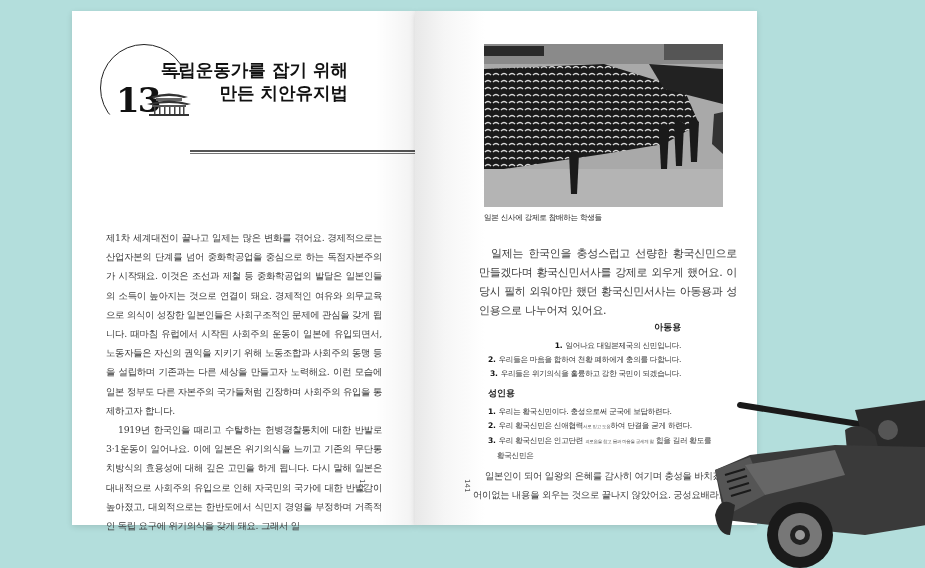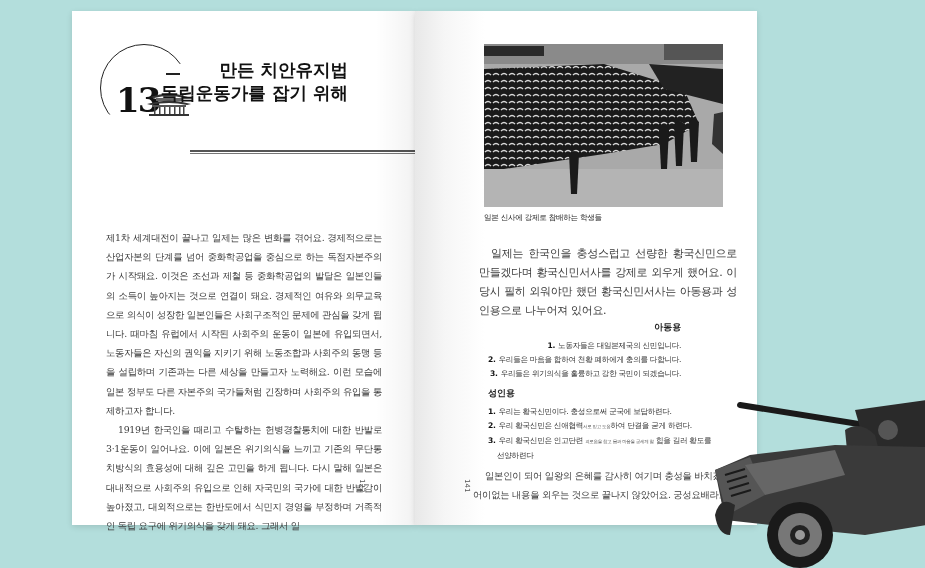--- a/index.html
+++ b/index.html
@@ -112,22 +112,22 @@
           <rect x="15" y="18" width="1.5" height="7"></rect>
         <rect x="20" y="18" width="1.5" height="7"></rect>
           <rect x="25" y="18" width="1.5" height="7"></rect>
         <rect x="30" y="18" width="1.5" height="7"></rect>
           <rect x="35" y="18" width="1.5" height="7"></rect>
         <rect x="39" y="18" width="1.5" height="7"></rect>
       </g>
       <rect x="5" y="25" width="40" height="2" fill="#333"></rect>
     </svg>
     <div class="chapter-title">
+      <div>독립운동가를 잡기 위해</div>
       <div>만든 치안유지법</div>
-      <div>독립운동가를 잡기 위해</div>
     </div>
     <div class="chapter-rule1"></div>
     <div class="chapter-rule2"></div>
   </div>
 
   <div class="body-left">
     <p>제1차 세계대전이 끝나고 일제는 많은 변화를 겪어요. 경제적으로는 산업자본의 단계를 넘어 중화학공업을 중심으로 하는 독점자본주의가 시작돼요. 이것은 조선과 제철 등 중화학공업의 발달은 일본인들의 소득이 높아지는 것으로 연결이 돼요. 경제적인 여유와 의무교육으로 의식이 성장한 일본인들은 사회구조적인 문제에 관심을 갖게 됩니다. 때마침 유럽에서 시작된 사회주의 운동이 일본에 유입되면서, 노동자들은 자신의 권익을 지키기 위해 노동조합과 사회주의 동맹 등을 설립하며 기존과는 다른 세상을 만들고자 노력해요. 이런 모습에 일본 정부도 다른 자본주의 국가들처럼 긴장하며 사회주의 유입을 통제하고자 합니다.</p>
     <p class="indent">1919년 한국인을 때리고 수탈하는 헌병경찰통치에 대한 반발로 3·1운동이 일어나요. 이에 일본은 위기의식을 느끼고 기존의 무단통치방식의 효용성에 대해 깊은 고민을 하게 됩니다. 다시 말해 일본은 대내적으로 사회주의 유입으로 인해 자국민의 국가에 대한 반발감이 높아졌고, 대외적으로는 한반도에서 식민지 경영을 부정하며 거족적인 독립 요구에 위기의식을 갖게 돼요. 그래서 일</p>
   </div>
   <div class="page-num left-num">122</div>
@@ -157,31 +157,31 @@
     </svg>
   </div>
   <div class="photo-caption">일본 신사에 강제로 참배하는 학생들</div>
 
   <div class="body-right">
     <p class="indent">일제는 한국인을 충성스럽고 선량한 황국신민으로 만들겠다며 황국신민서사를 강제로 외우게 했어요. 이 당시 필히 외워야만 했던 황국신민서사는 아동용과 성인용으로 나누어져 있어요.</p>
   </div>
 
   <div class="oath kid">
     <h4>아동용</h4>
-    <div class="line"><span class="num">1.</span><span>노동자들은 대일본제국의 신민입니다.</span></div>
+    <div class="line"><span class="num">1.</span><span>일어나요 대일본제국의 신민입니다.</span></div>
     <div class="line"><span class="num">2.</span><span>우리들은 마음을 합하여 천황 폐하에게 충의를 다합니다.</span></div>
     <div class="line"><span class="num">3.</span><span>우리들은 위기의식을 훌륭하고 강한 국민이 되겠습니다.</span></div>
   </div>
 
   <div class="oath adult">
     <h4>성인용</h4>
     <div class="line"><span class="num">1.</span><span>우리는 황국신민이다. 충성으로써 군국에 보답하련다.</span></div>
     <div class="line"><span class="num">2.</span><span>우리 황국신민은 신애협력</span><span class="small">서로 믿고 도움</span><span>하여 단결을 굳게 하련다.</span></div>
     <div class="line"><span class="num">3.</span><span>우리 황국신민은 인고단련</span> <span class="small">괴로움을 참고 몸과 마음을 굳세게 함</span> <span>힘을 길러 황도를</span></div>
-    <div class="line cont">선양하련다</div>
+    <div class="line cont">황국신민은</div>
   </div>
 
   <div class="body-right2">
     <p class="indent">일본인이 되어 일왕의 은혜를 감사히 여기며 충성을 바치겠다</p>
     <p>어이없는 내용을 외우는 것으로 끝나지 않았어요. 궁성요배라고</p>
   </div>
   <div class="page-num right-num">141</div>
 </div>
 
 <svg class="jeep" viewBox="0 0 222 183">

